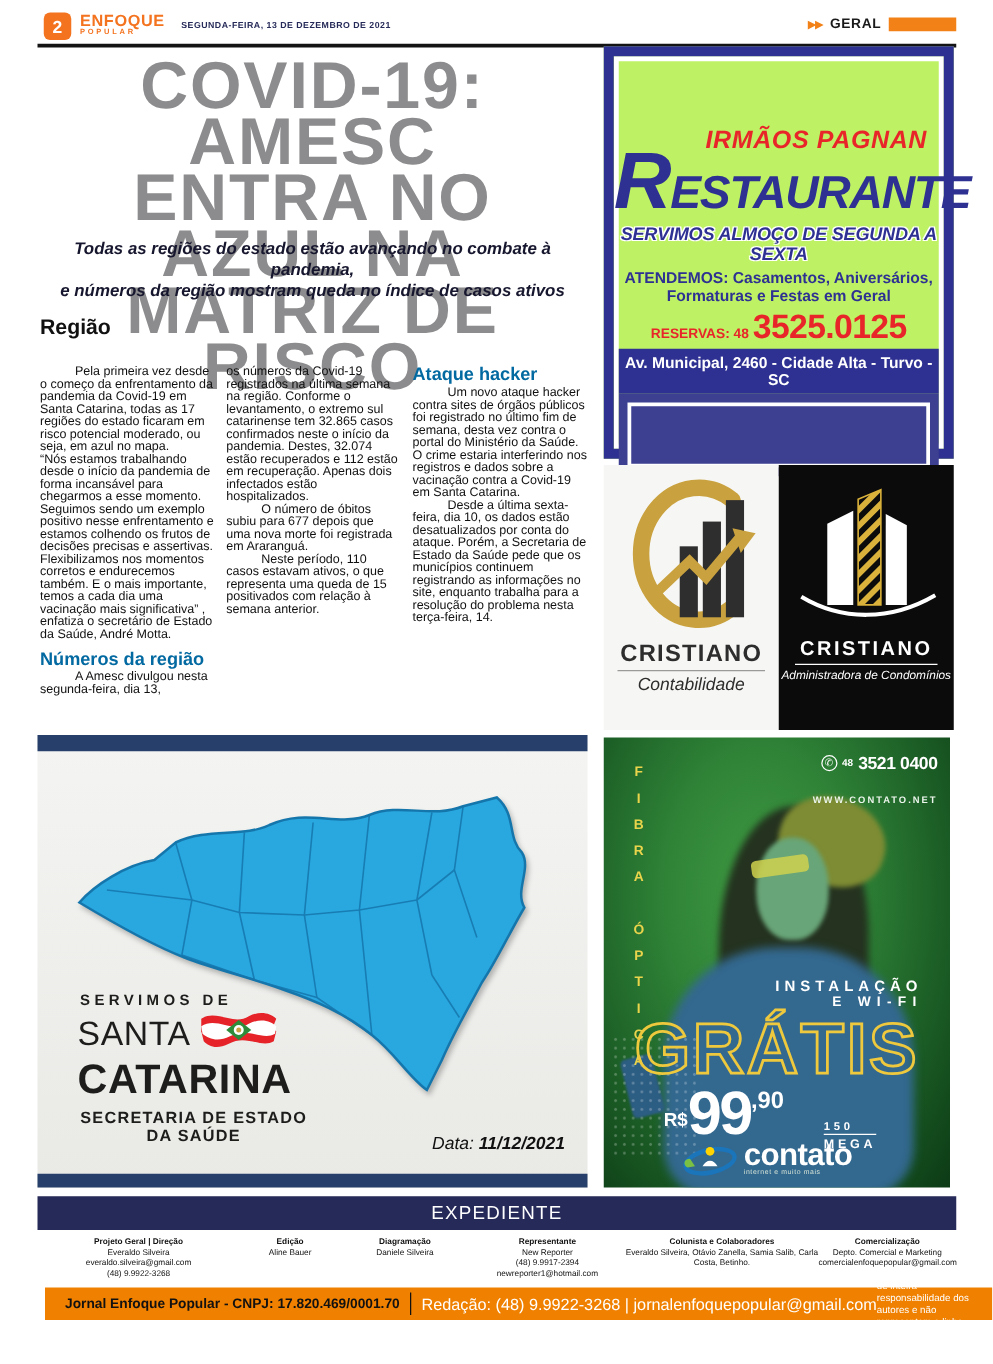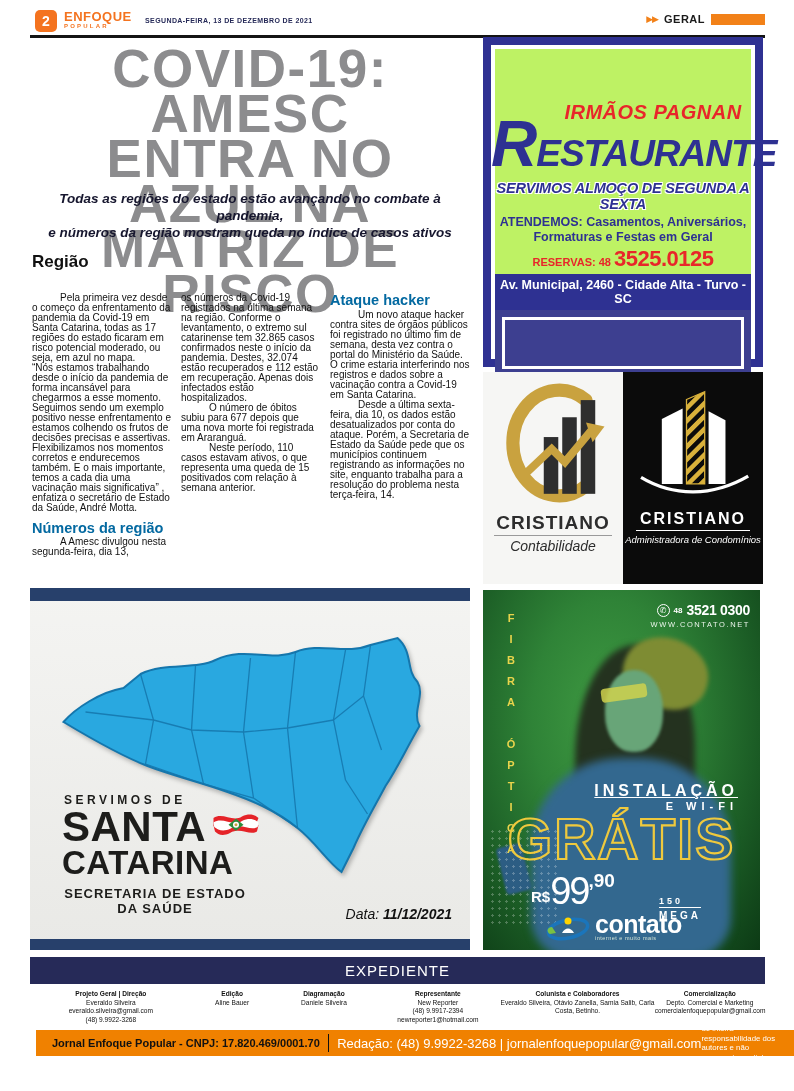--- a/index.html
+++ b/index.html
@@ -32,39 +32,39 @@
   .sub-head.first { margin-top:0; margin-bottom:2px; }
 
   
   .map-panel { position:absolute; left:30px; top:588px; width:440px; height:362px; background:linear-gradient(180deg,#f4f4f2,#e9e9e6); }
   .map-panel .bar-top { position:absolute; left:0; top:0; width:100%; height:13px; background:#27406b; }
   .map-panel .bar-bottom { position:absolute; left:0; bottom:0; width:100%; height:11px; background:#27406b; }
   .sc-map { position:absolute; right:2px; top:12px; }
   .gov-logo { position:absolute; left:20px; top:205px; width:210px; text-align:center; color:#1d1d1b; }
   .gov-l1 { font-size:12px; font-weight:bold; letter-spacing:3.5px; text-align:left; margin-left:14px; }
   .gov-row { display:flex; align-items:center; text-align:left; margin-left:12px; }
-  .gov-l2 { font-size:42px; font-weight:bold; letter-spacing:.5px; line-height:30px; }
+  .gov-l2 { font-size:27px; font-weight:normal; letter-spacing:.5px; line-height:30px; }
   .gov-l3 { font-size:33px; font-weight:bold; letter-spacing:.5px; line-height:32px; text-align:left; margin-left:12px; }
   .gov-sec { margin-top:7px; border-top:0; font-size:13px; font-weight:bold; letter-spacing:1px; line-height:15px; }
   .map-date { position:absolute; right:18px; bottom:28px; font-size:14px; font-style:italic; color:#111; }
   .map-date b { font-weight:bold; }
 
   
   .rail { position:absolute; left:483px; top:37px; width:280px; }
 
   .ad-rest { position:relative; width:280px; height:330px; background:#bef264; border:8px solid #2F3192; box-shadow:inset 0 0 0 4px #ffffff; }
   .rest-spacer { height:56px; }
   .rest-top { text-align:center; padding-left:60px; color:#E8262A; font-size:20px; font-weight:bold; font-style:italic; letter-spacing:.5px; }
   .rest-main { text-align:center; color:#2E3192; font-size:37px; font-weight:bold; font-style:italic; line-height:40px; letter-spacing:-1px; }
   .rest-main::first-letter { font-size:64px; }
   .rest-banner { margin-top:6px; text-align:center; color:#2E3192; font-size:14.5px; font-weight:bold; font-style:italic; letter-spacing:-.2px; text-shadow:1px 1px 0 #fff, -1px -1px 0 #fff, 1px -1px 0 #fff, -1px 1px 0 #fff; }
   .rest-serv { text-align:center; color:#2E3192; font-size:12.5px; font-weight:bold; line-height:15px; margin-top:3px; }
   .rest-res { text-align:center; margin-top:1px; color:#E8262A; white-space:nowrap; }
   .rest-res .lbl { font-size:11px; font-weight:bold; }
-  .rest-res .phone { font-size:22px; font-weight:bold; letter-spacing:-.5px; }
+  .rest-res .phone { font-size:27px; font-weight:bold; letter-spacing:-.5px; }
   .rest-addr { margin:2px 4px 0; background:#2E3192; color:#fff; font-weight:bold; font-size:12.5px; text-align:center; padding:4px 0; }
   .rest-blue { position:relative; margin:0 4px; height:66px; background:#3D3F90; }
   .rest-blue .inner { position:absolute; inset:7px; border:3px solid #fff; }
 
   .logo-row { position:absolute; top:335px; left:0; width:280px; height:212px; display:flex; }
   .logo-cont { width:140px; height:212px; background:#f6f6f4; text-align:center; padding-top:6px; }
   .logo-cont .name { font-size:19px; font-weight:bold; color:#2d2d2d; letter-spacing:1px; border-bottom:1px solid #9a9a9a; display:inline-block; padding:0 2px 1px; }
   .logo-cont .tag { font-size:14px; font-style:italic; color:#2d2d2d; margin-top:2px; }
   .logo-cond { width:140px; height:212px; background:#0b0b0b; text-align:center; padding-top:8px; }
   .logo-cond .name { font-size:16px; font-weight:bold; color:#fff; letter-spacing:2px; border-bottom:1px solid #fff; display:inline-block; padding:0 4px 2px; }
@@ -76,29 +76,29 @@
   .woman-face { position:absolute; left:122px; top:80px; width:58px; height:82px; background:#68a578; border-radius:48% 48% 46% 46%; filter:blur(1.5px); }
   .woman-glasses { position:absolute; left:118px; top:96px; width:46px; height:14px; background:#cfd14e; opacity:.85; border-radius:4px; transform:rotate(-8deg); }
   .woman-jacket { position:absolute; left:48px; top:168px; width:200px; height:200px; background:#33688f; border-radius:45% 45% 20% 20%; filter:blur(4px); }
   .woman-phone { position:absolute; left:18px; top:255px; width:26px; height:48px; background:#2c5d83; border-radius:4px; transform:rotate(-14deg); filter:blur(1px); }
   .net-dots { position:absolute; left:6px; bottom:26px; width:72px; height:96px; background-image:radial-gradient(rgba(255,255,255,.25) 1px, transparent 1.2px); background-size:7px 7px; }
   .net-contact { position:absolute; top:12px; right:10px; text-align:right; color:#fff; }
   .net-phone-row { display:flex; align-items:center; justify-content:flex-end; gap:4px; }
   .wa-icon { width:13px; height:13px; border:1.4px solid #fff; border-radius:50%; font-size:8px; line-height:11px; text-align:center; color:#fff; }
   .net-phone-pre { font-size:8px; font-weight:bold; }
   .net-phone { font-size:14px; font-weight:bold; letter-spacing:-.3px; }
-  .net-site { font-size:7.5px; font-weight:normal; letter-spacing:1.6px; margin-top:2px; color:#eaf4ea; }
+  .net-site { font-size:7.5px; font-weight:bold; letter-spacing:1.6px; margin-top:17px; color:#eaf4ea; }
   .fibra { position:absolute; left:22px; top:22px; writing-mode:vertical-rl; text-orientation:upright; color:#e9d44c; font-size:11px; font-weight:bold; letter-spacing:9px; height:300px; }
   .net-inst { position:absolute; right:22px; top:192px; text-align:right; color:#fff; }
-  .net-inst .l1 { font-size:16px; font-weight:bold; letter-spacing:4px;text-decoration:underline; }
+  .net-inst .l1 { font-size:12px; font-weight:bold; letter-spacing:4px; }
   .net-inst .l2 { font-size:11px; font-weight:bold; letter-spacing:5px; }
   .gratis { position:absolute; left:0; top:216px; width:100%; text-align:center; font-size:57px; font-weight:bold; letter-spacing:2px; color:transparent; -webkit-text-stroke:2.2px #efc93d; }
   .price { position:absolute; left:48px; top:276px; color:#fff; display:flex; align-items:flex-start; }
   .price .cur { font-size:15px; font-weight:bold; margin-top:22px; }
-  .price .main { font-size:38px; font-weight:normal; line-height:50px; letter-spacing:-2px; }
+  .price .main { font-size:49px; font-weight:bold; line-height:50px; letter-spacing:-2px; }
   .price .cents { font-size:19px; font-weight:bold; margin-top:4px; }
   .speed { position:absolute; left:176px; top:306px; color:#fff; }
   .speed .n { font-size:9px; font-weight:bold; letter-spacing:3px; border-bottom:1px solid #fff; padding-bottom:1px; }
   .speed .u { font-size:10px; font-weight:bold; letter-spacing:3px; margin-top:2px; }
   .net-logo { position:absolute; left:62px; top:322px; display:flex; align-items:center; gap:4px; }
   .net-logo .word { color:#fff; font-size:25px; font-weight:bold; letter-spacing:-.5px; line-height:22px; }
   .net-logo .tag { color:#d7e6d7; font-size:5.5px; letter-spacing:.5px; }
 
   
   .exp-bar { position:absolute; left:30px; top:957px; width:735px; height:27px; background:#262A58; color:#fff; text-align:center; font-size:15px; letter-spacing:1px; line-height:27px; }
@@ -261,21 +261,21 @@
       <div class="woman-beanie"></div>
       <div class="woman-face"></div>
       <div class="woman-glasses"></div>
       <div class="woman-jacket"></div>
       <div class="woman-phone"></div>
       <div class="net-dots"></div>
       <div class="net-contact">
         <div class="net-phone-row">
           <span class="wa-icon">✆</span>
           <span class="net-phone-pre">48</span>
-          <span class="net-phone">3521 0300</span>
+          <span class="net-phone">3521 0400</span>
         </div>
         <div class="net-site">WWW.CONTATO.NET</div>
       </div>
       <div class="fibra">FIBRA ÓPTICA</div>
       <div class="net-inst">
         <div class="l1">INSTALAÇÃO</div>
         <div class="l2">E WI-FI</div>
       </div>
       <div class="gratis">GRÁTIS</div>
       <div class="price">

